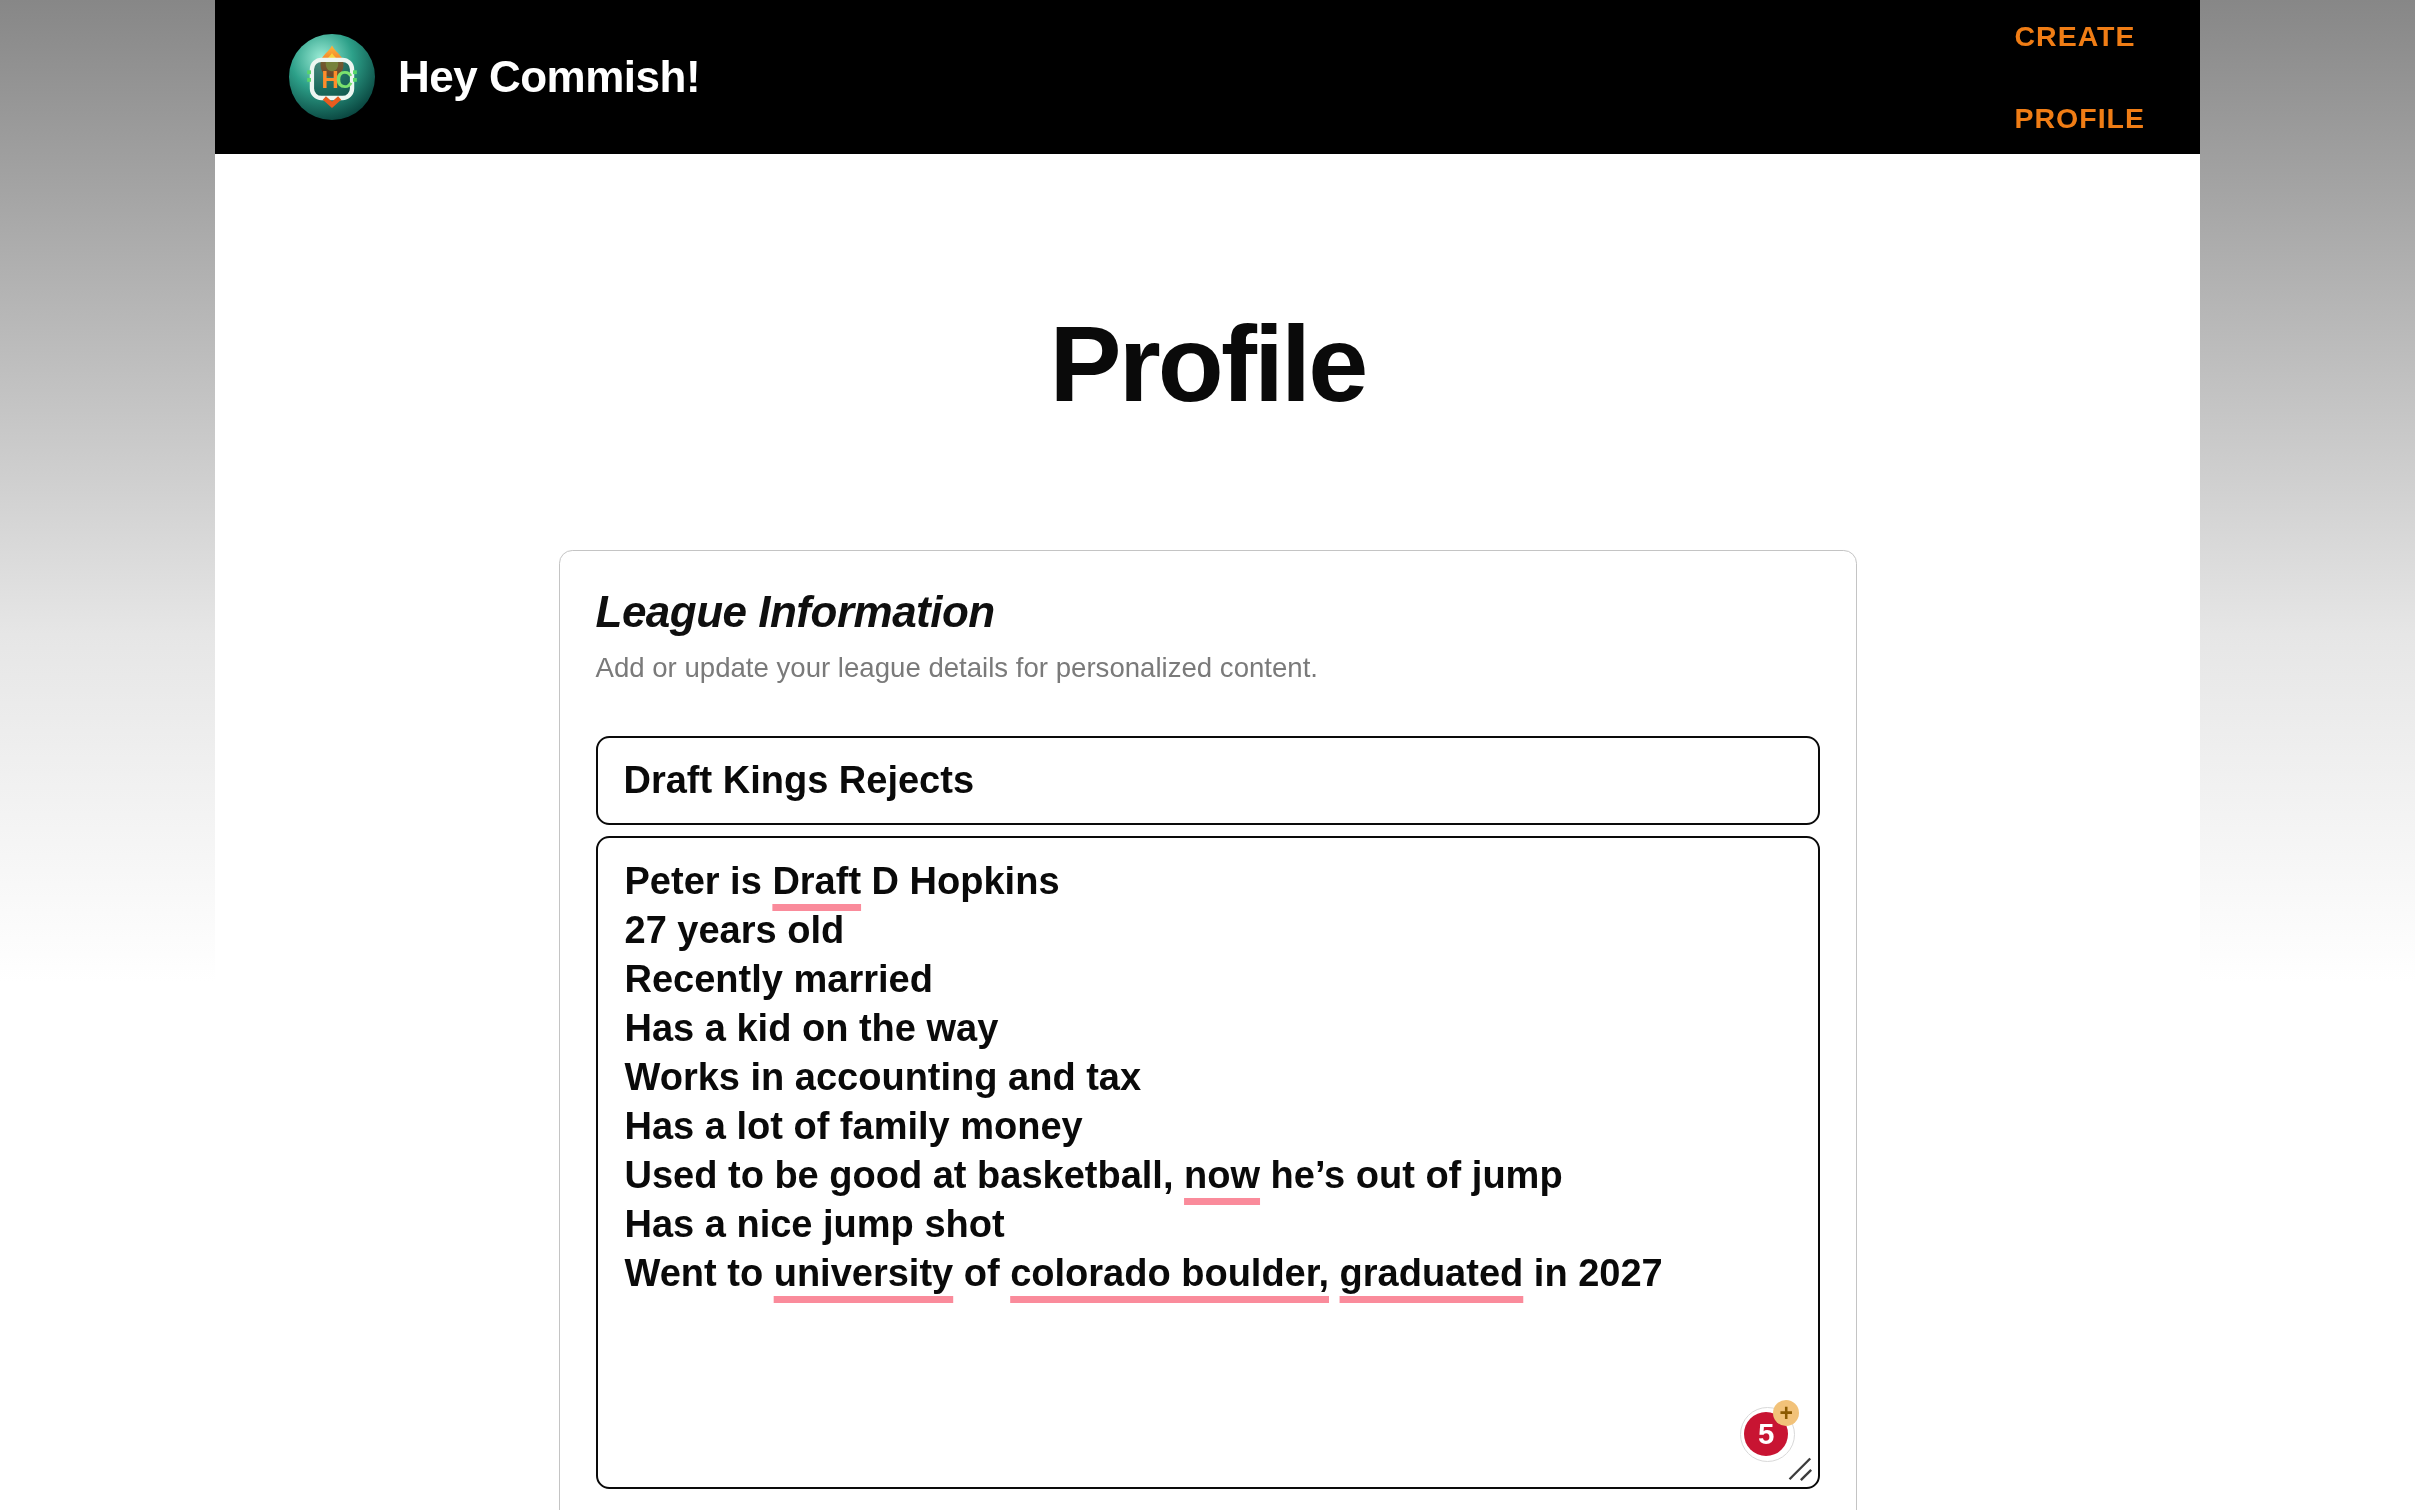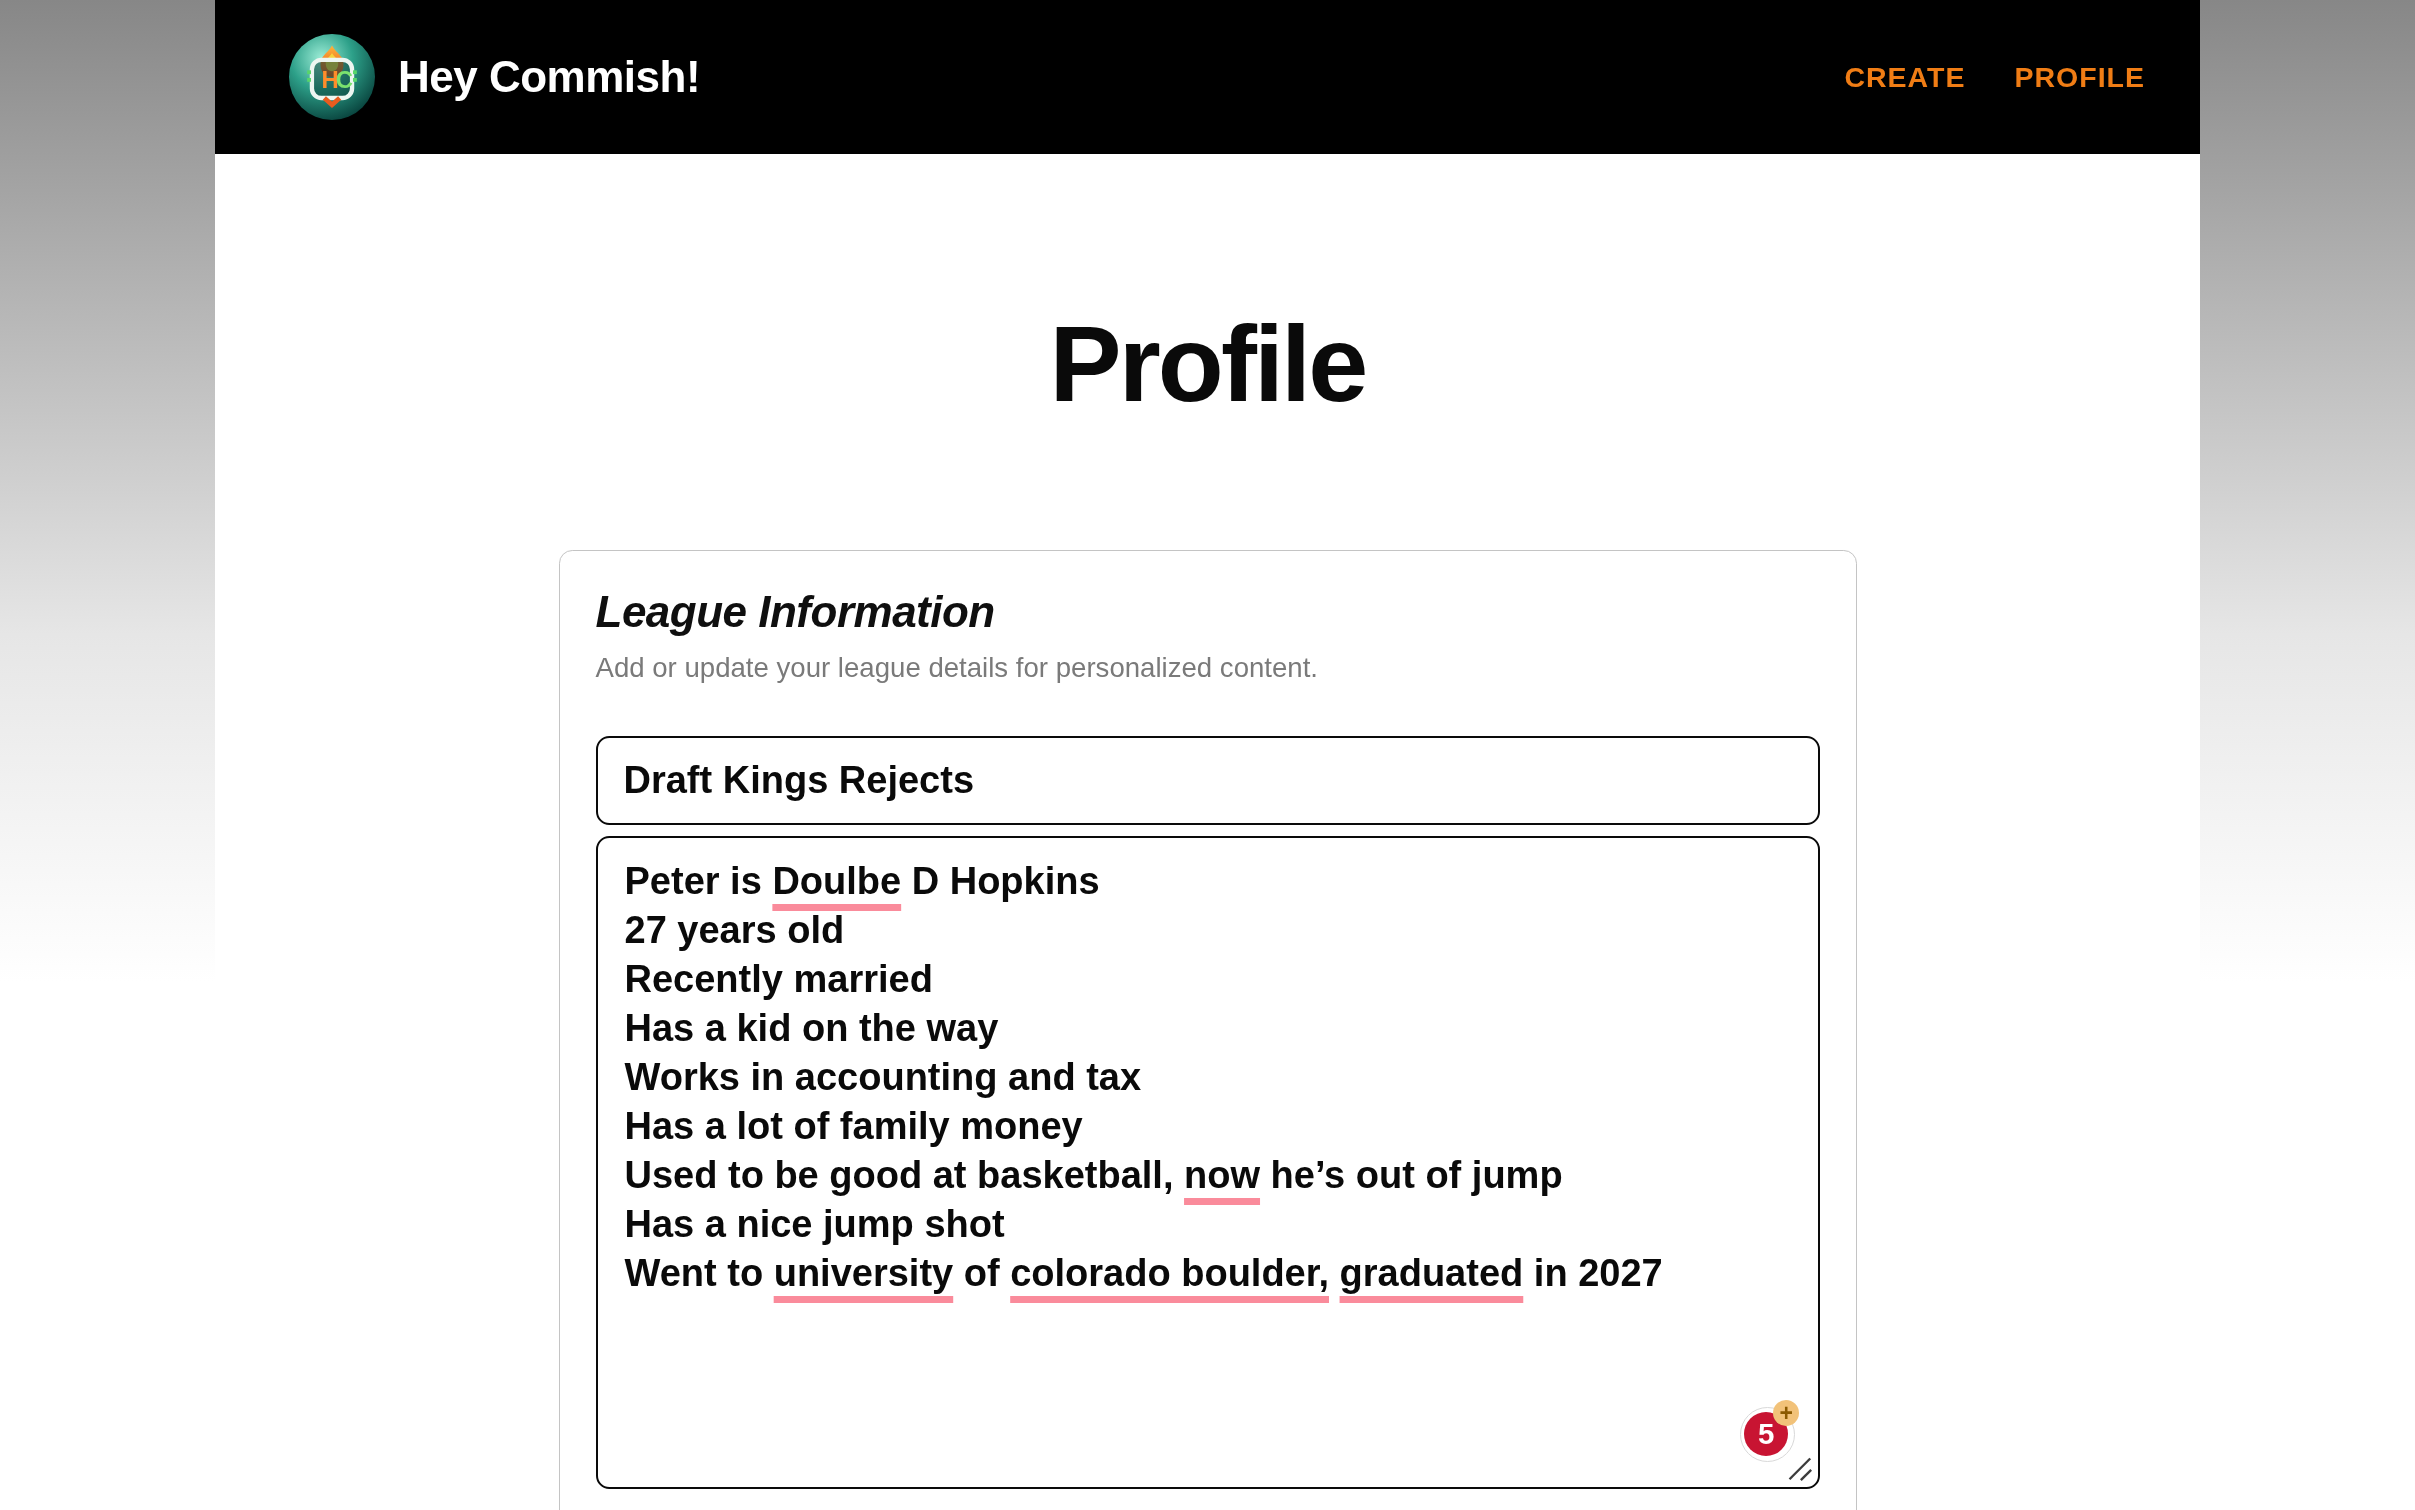--- a/index.html
+++ b/index.html
@@ -35,20 +35,21 @@
   .brand-title {
     color: #ffffff;
     font-size: 44px;
     font-weight: 700;
     letter-spacing: -0.5px;
   }
   .nav {
     margin-left: auto;
     display: flex;
     gap: 49px;
+    flex-direction: column;
   }
   .nav-link {
     color: var(--accent, #f07d15);
     font-size: 28.5px;
     font-weight: 600;
     letter-spacing: 1px;
     text-decoration: none;
     cursor: pointer;
   }
   
@@ -206,21 +207,21 @@
   <h1 class="page-title">Profile</h1>
 
   <section class="card">
     <h2 class="card-title">League Information</h2>
     <p class="card-subtitle">Add or update your league details for personalized content.</p>
 
     <input class="league-name-input" type="text" value="Draft Kings Rejects" style="">
 
     <div class="notes-wrap">
       <div class="notes-area" role="textbox" aria-multiline="true">
-          <div class="note-line"><span>Peter is </span><span class="flagged" style="text-decoration-color: rgb(250, 139, 155);">Doulbe</span><span> D Hopkins</span></div>
+          <div class="note-line"><span>Peter is </span><span class="flagged" style="text-decoration-color: rgb(250, 139, 155);">Draft</span><span> D Hopkins</span></div>
           <div class="note-line"><span>27 years old</span></div>
           <div class="note-line"><span>Recently married</span></div>
           <div class="note-line"><span>Has a kid on the way</span></div>
           <div class="note-line"><span>Works in accounting and tax</span></div>
           <div class="note-line"><span>Has a lot of family money</span></div>
           <div class="note-line"><span>Used to be good at basketball, </span><span class="flagged" style="text-decoration-color: rgb(250, 139, 155);">now</span><span> he’s out of jump</span></div>
           <div class="note-line"><span>Has a nice jump shot</span></div>
           <div class="note-line"><span>Went to </span><span class="flagged" style="text-decoration-color: rgb(250, 139, 155);">university</span><span> of </span><span class="flagged" style="text-decoration-color: rgb(250, 139, 155);">colorado boulder,</span><span> </span><span class="flagged" style="text-decoration-color: rgb(250, 139, 155);">graduated</span><span> in 2027</span></div>
         </div>
 

